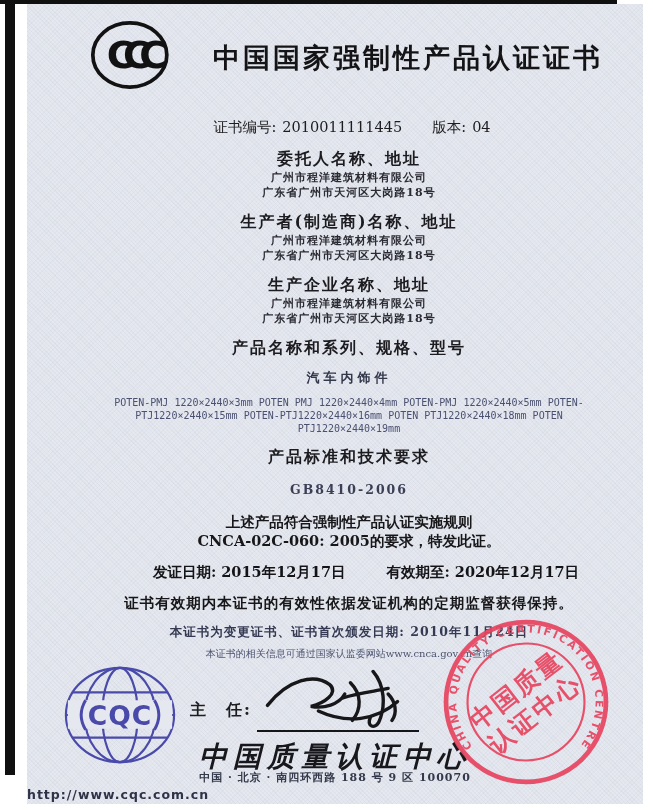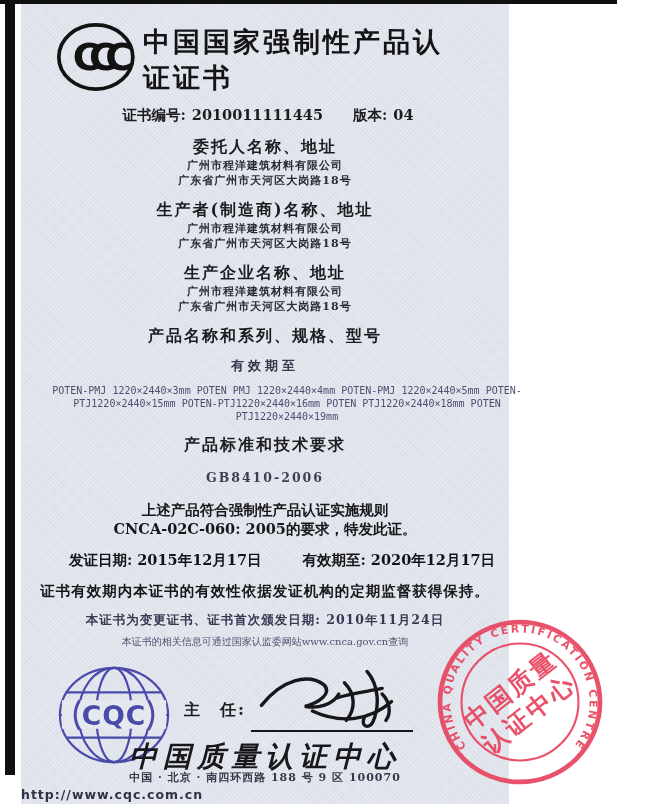--- a/index.html
+++ b/index.html
@@ -5,36 +5,37 @@
   html,body { margin:0; padding:0; background:#ffffff; }
   .page {
     position:relative; width:653px; height:810px; overflow:hidden;
     background:#ffffff;
     font-family:"DejaVu Serif","Liberation Serif",serif;
     color:#1d1d1f;
   }
   .edge-top { position:absolute; left:0; top:0; width:617px; height:4px; background:#101010; }
   .edge-left { position:absolute; left:5px; top:0; width:10px; height:775px; background:#101010; }
   .paper {
-    position:absolute; left:21px; top:4px; width:488px; height:800px;
+    position:absolute; left:27px; top:4px; width:588px; height:800px;
     background-color:#e5e8ef;
     background-image:
       repeating-linear-gradient(45deg, rgba(130,142,175,0.07) 0 1px, transparent 1px 3px),
       repeating-linear-gradient(-45deg, rgba(130,142,175,0.05) 0 1px, transparent 1px 3px);
+    padding-left: 28px;
   }
   
   .head { display:flex; align-items:center; padding:14px 40px 0 32px; }
   .ccc-svg { width:84px; height:74px; flex:0 0 auto; }
   .title {
-    flex:1; text-align:left; font-size:27px; font-weight:bold;
+    flex:1; text-align:right; font-size:27px; font-weight:bold;
     letter-spacing:3px; color:#141416; padding-left:6px; margin-top:6px;
   }
   .certno-row {
     display:flex; justify-content:center; gap:24px;
-    margin-top:10px; font-size:14.5px; font-weight:bold; transform:translateX(6px);
+    margin-top:26px; font-size:14.5px; font-weight:normal; transform:translateX(6px);
   }
   .certno-row .pair span { margin-right:6px; }
   
   .mid { text-align:center; }
   .sec-h { font-size:16px; font-weight:bold; letter-spacing:2px; margin-top:12px; color:#1c1c20; }
   .sec-line { font-size:11px; font-weight:600; color:#2b2b33; letter-spacing:1px; }
   .prod-name { font-size:13px; font-weight:600; margin-top:10px; letter-spacing:4px; color:#33384c; }
   .specs {
     font-size:10px; line-height:13px; width:532px; margin:9px auto 0;
     color:#4a5070; font-family:"DejaVu Sans Mono","Liberation Mono",monospace;
@@ -101,21 +102,21 @@
       </div>
 
       <div>
         <div class="sec-h">生产企业名称、地址</div>
         <div class="sec-line">广州市程洋建筑材料有限公司</div>
         <div class="sec-line">广东省广州市天河区大岗路18号</div>
       </div>
 
       <div>
         <div class="sec-h">产品名称和系列、规格、型号</div>
-        <div class="prod-name">有效期至</div>
+        <div class="prod-name">汽车内饰件</div>
         <div class="specs">POTEN-PMJ 1220×2440×3mm POTEN PMJ 1220×2440×4mm POTEN-PMJ 1220×2440×5mm POTEN-PTJ1220×2440×15mm POTEN-PTJ1220×2440×16mm POTEN PTJ1220×2440×18mm POTEN PTJ1220×2440×19mm</div>
       </div>
 
       <div>
         <div class="sec-h">产品标准和技术要求</div>
         <div class="gb">GB8410-2006</div>
       </div>
 
       <div class="statement">
         <div>上述产品符合强制性产品认证实施规则</div>

